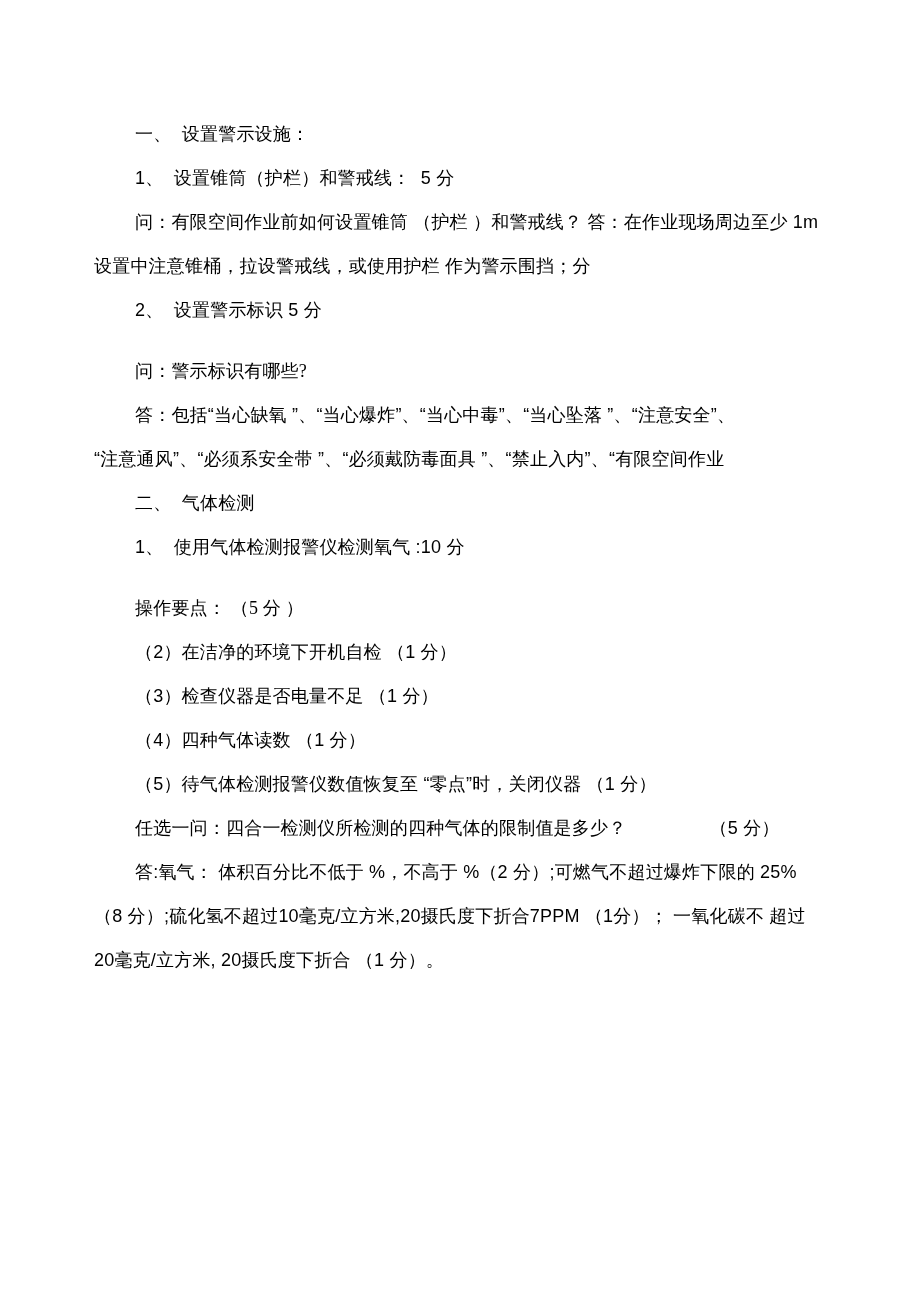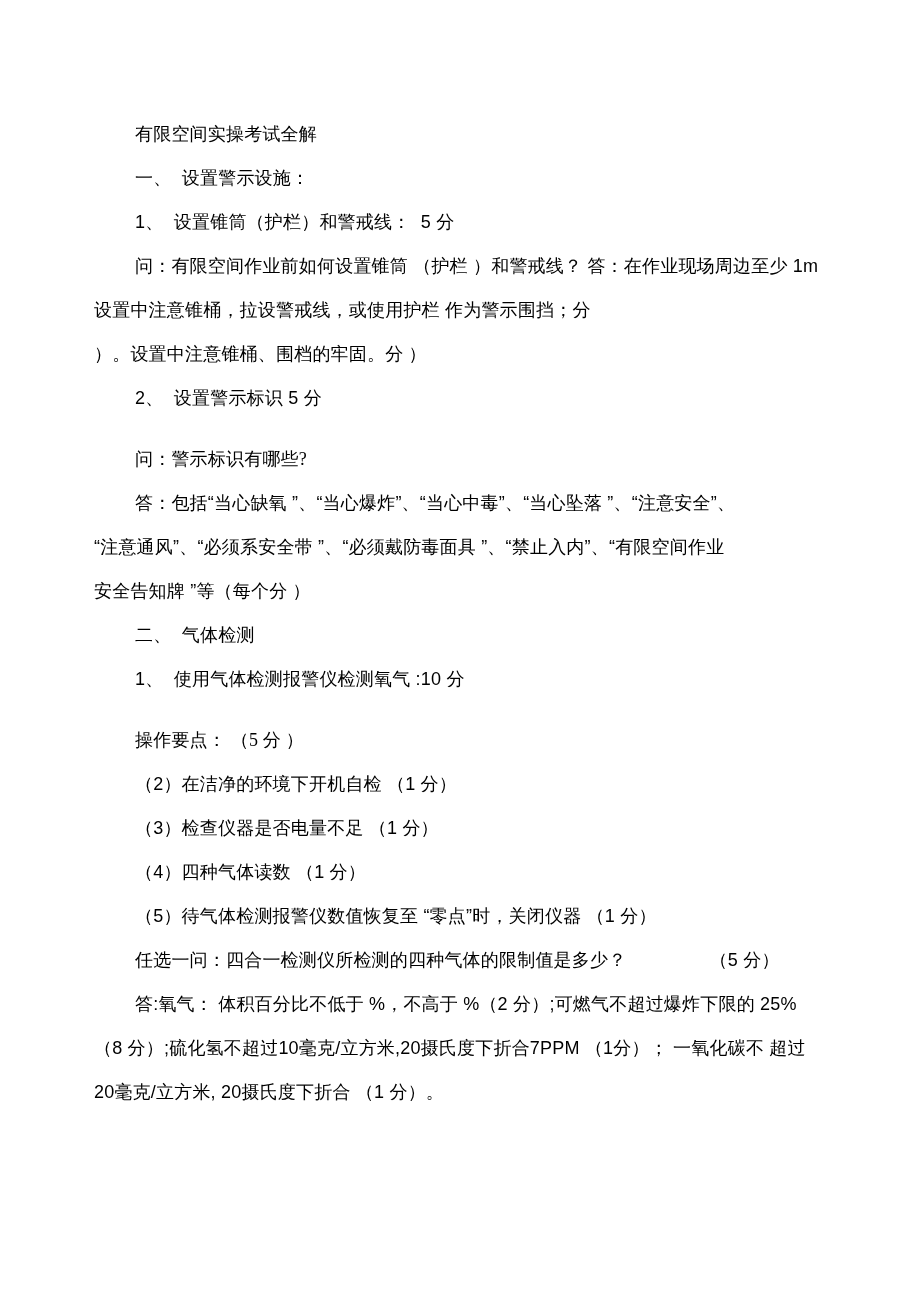--- a/index.html
+++ b/index.html
@@ -32,31 +32,28 @@
   .para.gap {
     margin-top: 17px;
     font-family: Liberation Serif, serif;
   }
 </style>
 </head>
 <body>
 
 <div class="page">
   <div class="doc-body">
-      <div class="para indent">有限空间实操考试全解</div>
       <div class="para indent">一、  设置警示设施：</div>
       <div class="para indent">1、  设置锥筒（护栏）和警戒线：  5 分</div>
       <div class="para indent">问：有限空间作业前如何设置锥筒 （护栏 ）和警戒线？ 答：在作业现场周边至少 1m</div>
       <div class="para">设置中注意锥桶，拉设警戒线，或使用护栏 作为警示围挡；分</div>
-      <div class="para">）。设置中注意锥桶、围档的牢固。分 ）</div>
       <div class="para indent">2、  设置警示标识 5 分</div>
       <div class="para indent gap">问：警示标识有哪些?</div>
       <div class="para indent">答：包括“当心缺氧 ”、“当心爆炸”、“当心中毒”、“当心坠落 ”、“注意安全”、</div>
       <div class="para">“注意通风”、“必须系安全带 ”、“必须戴防毒面具 ”、“禁止入内”、“有限空间作业</div>
-      <div class="para">安全告知牌 ”等（每个分 ）</div>
       <div class="para indent">二、  气体检测</div>
       <div class="para indent">1、  使用气体检测报警仪检测氧气 :10 分</div>
       <div class="para indent gap">操作要点： （5 分 ）</div>
       <div class="para indent">（2）在洁净的环境下开机自检 （1 分）</div>
       <div class="para indent">（3）检查仪器是否电量不足 （1 分）</div>
       <div class="para indent">（4）四种气体读数 （1 分）</div>
       <div class="para indent">（5）待气体检测报警仪数值恢复至 “零点”时，关闭仪器 （1 分）</div>
       <div class="para indent">任选一问：四合一检测仪所检测的四种气体的限制值是多少？                （5 分）</div>
       <div class="para indent">答:氧气： 体积百分比不低于 %，不高于 %（2 分）;可燃气不超过爆炸下限的 25%</div>
       <div class="para">（8 分）;硫化氢不超过10毫克/立方米,20摄氏度下折合7PPM （1分）； 一氧化碳不 超过</div>

